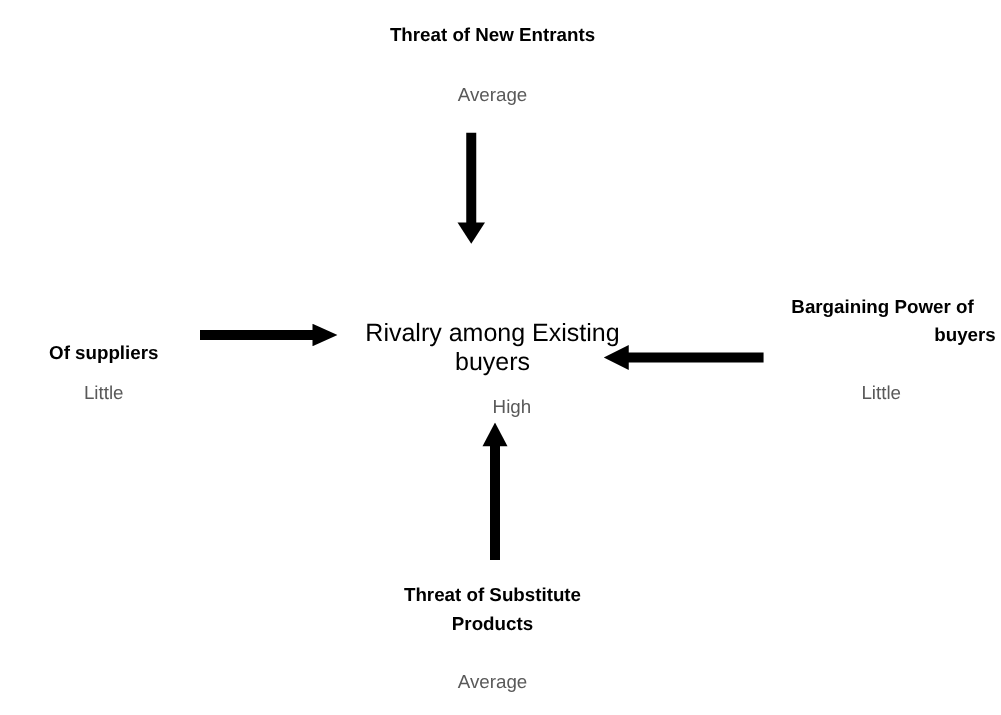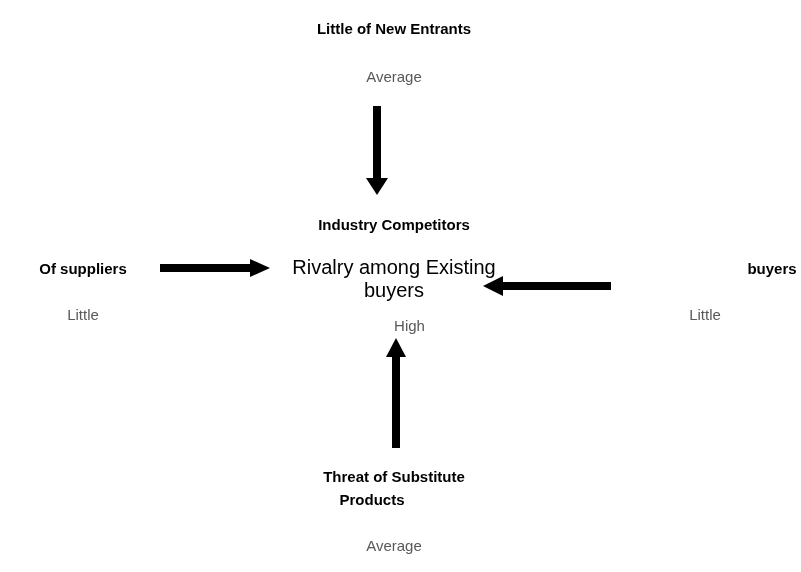--- a/index.html
+++ b/index.html
@@ -51,51 +51,51 @@
     position: absolute;
     color: var(--arrow);
     display: block;
   }
 </style>
 </head>
 <body>
 
 <div class="canvas">
 
-  <div class="t-label" style="left:394px; top:21px;">Little of New Entrants</div>
+  <div class="t-label" style="left:394px; top:21px;">Threat of New Entrants</div>
   <div class="t-value" style="left:394px; top:69px;">Average</div>
 
   <svg class="arrow" style="left:364px; top:106px;" width="26" height="90" viewBox="0 0 26 90" aria-hidden="true">
     <rect x="9" y="0" width="8" height="73" fill="currentColor"></rect>
     <polygon points="2,72 24,72 13,89" fill="currentColor"></polygon>
   </svg>
 
-  <div class="t-label" style="left:83px; top:261px;">Of suppliers</div>
+  <div class="t-label" style="left:83px; top:275px;">Of suppliers</div>
   <div class="t-value" style="left:83px; top:307px;">Little</div>
 
   <svg class="arrow" style="left:160px; top:259px;" width="110" height="18" viewBox="0 0 110 18" aria-hidden="true">
     <rect x="0" y="5" width="92" height="8" fill="currentColor"></rect>
     <polygon points="90,0 110,9 90,18" fill="currentColor"></polygon>
   </svg>
 
-  <div class="t-label" style="left:394px; top:217px;">Industry Competitors</div>
   <div class="t-plain" style="left:394px; top:257px;">Rivalry among Existing</div>
   <div class="t-plain" style="left:394px; top:280px;">buyers</div>
   <div class="t-value" style="left:394px; top:318px;padding-left:31px;">High</div>
 
   <svg class="arrow" style="left:483px; top:276px;" width="128" height="20" viewBox="0 0 128 20" aria-hidden="true">
     <polygon points="0,10 20,0 20,20" fill="currentColor"></polygon>
     <rect x="18" y="6" width="110" height="8" fill="currentColor"></rect>
   </svg>
 
+  <div class="t-label" style="left:706px; top:238px;">Bargaining Power of</div>
   <div class="t-label" style="left:732px; top:261px;margin-left:40px;">buyers</div>
   <div class="t-value" style="left:705px; top:307px;">Little</div>
 
   <svg class="arrow" style="left:384px; top:338px;" width="24" height="110" viewBox="0 0 24 110" aria-hidden="true">
     <polygon points="12,0 22,19 2,19" fill="currentColor"></polygon>
     <rect x="8" y="17" width="8" height="93" fill="currentColor"></rect>
   </svg>
 
   <div class="t-label" style="left:394px; top:469px;">Threat of Substitute</div>
-  <div class="t-label" style="left:372px; top:492px;text-align:right;">Products</div>
+  <div class="t-label" style="left:394px; top:492px;text-align:right;">Products</div>
   <div class="t-value" style="left:394px; top:538px;">Average</div>
 
 </div>
 
 </body></html>

